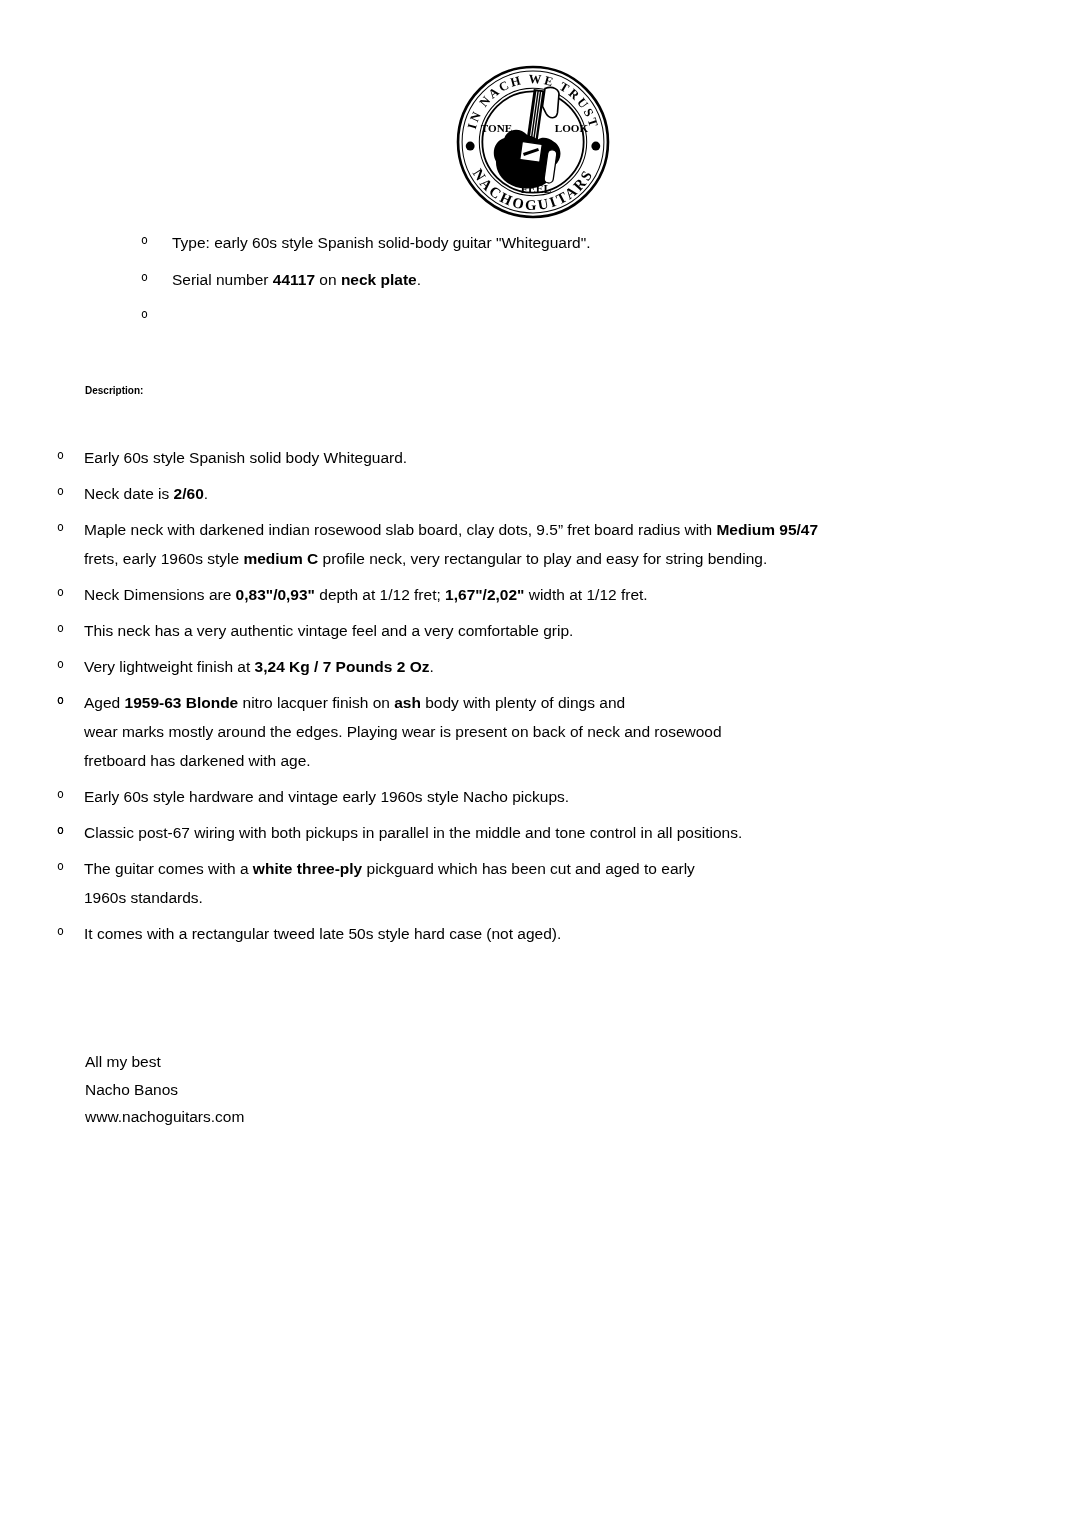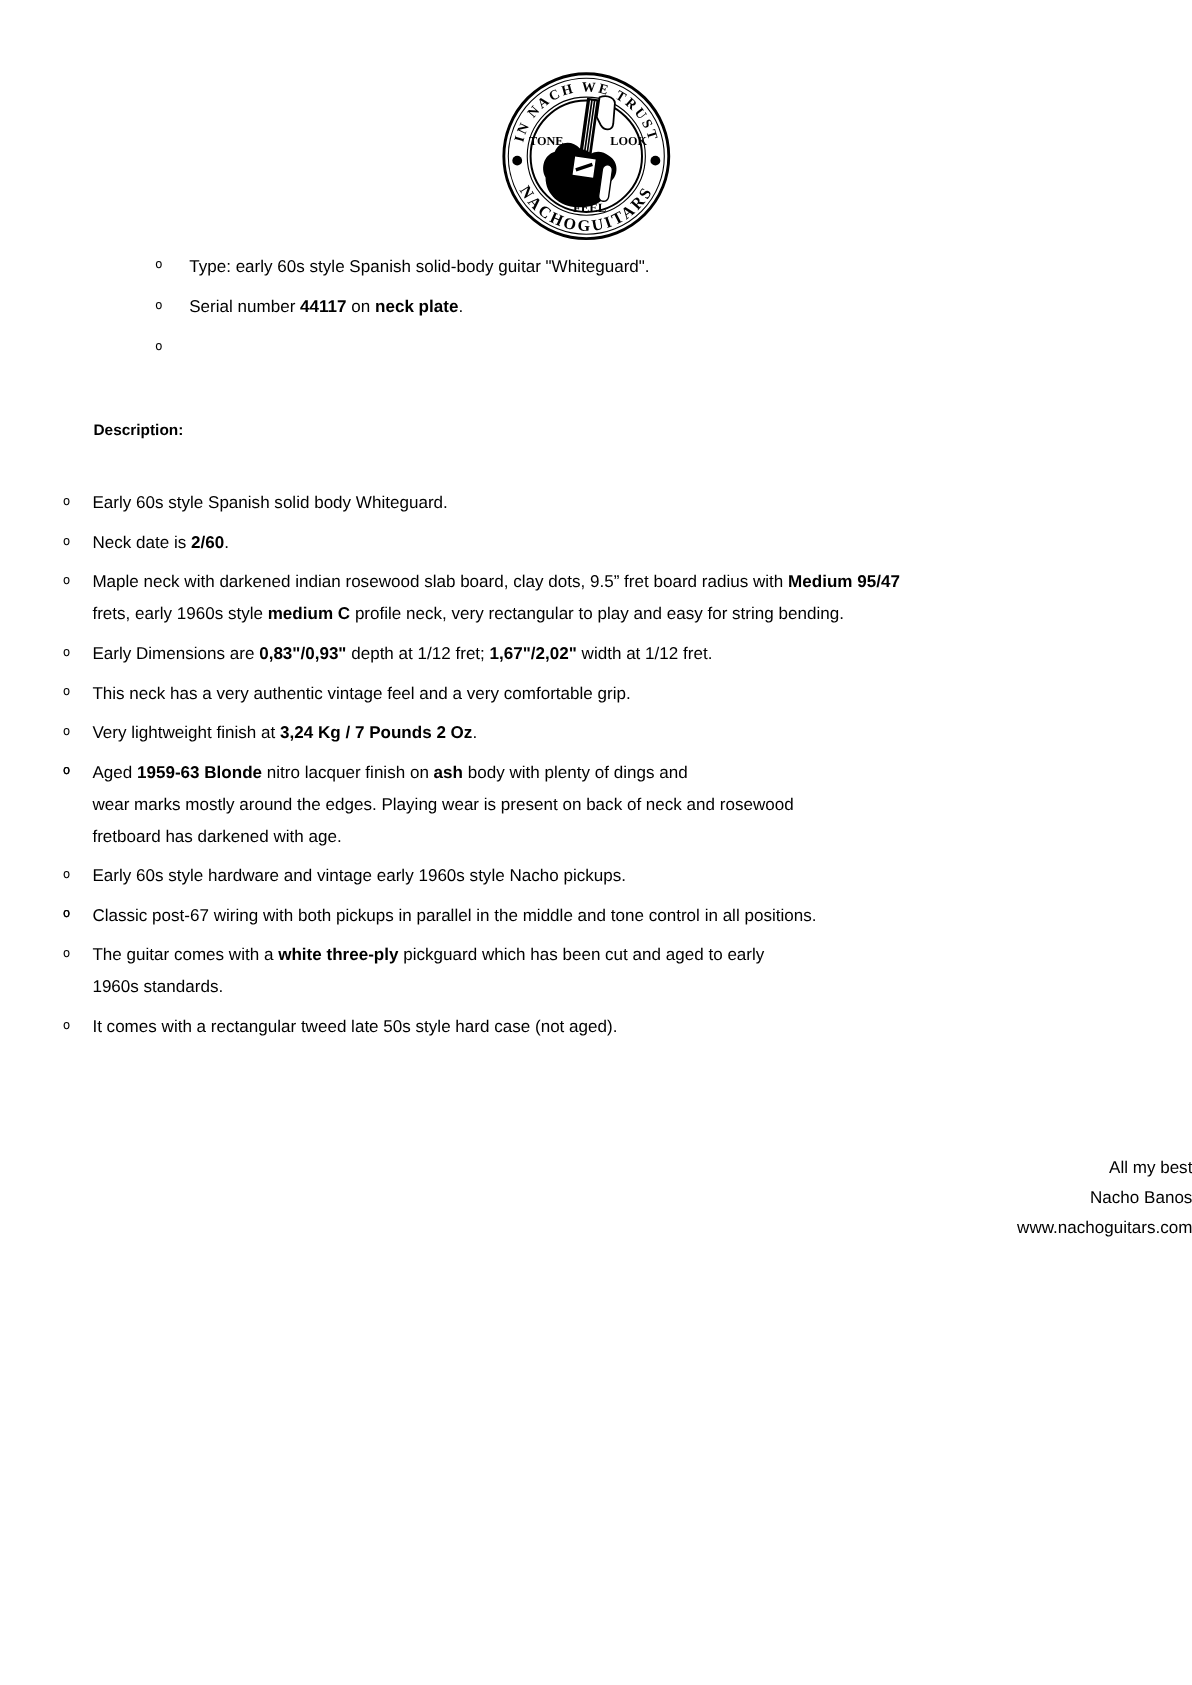--- a/index.html
+++ b/index.html
@@ -70,29 +70,28 @@
     margin:0 40px 0 57px;
   }
   ul.main li{
     padding-left:27px;
     margin-bottom:7px;
   }
   b{font-weight:bold;}
   
   .desc-heading{
     margin:82px 0 38px 85px;
-    font-size:14px;
+    font-size:10px;
     font-weight:bold;
     line-height:29px;
   }
   
   .signature{
     margin:100px 0 0 85px;
     line-height:27.5px;
-    text-align:right;
   }
 </style>
 </head>
 <body>
 
 <div class="page">
 
   <div class="logo-wrap">
     <svg width="156" height="156" viewBox="0 0 154 154">
       <defs>
@@ -140,21 +139,21 @@
       <li><span class="marker">o</span></li>
     </ul>
 
   <h2 class="desc-heading">Description:</h2>
 
   <ul class="bullets main">
       <li><span class="marker">o</span><span class="li-text"><span>Early 60s style Spanish solid body Whiteguard.</span></span></li>
       <li><span class="marker">o</span><span class="li-text"><span>Neck date is </span><b>2/60</b><span>.</span></span></li>
       <li><span class="marker">o</span><span class="li-text"><span>Maple neck with darkened indian rosewood slab board, clay dots, 9.5” fret board radius with </span><b>Medium 95/47</b><span>
 frets, early 1960s style </span><b>medium C</b><span> profile neck, very rectangular to play and easy for string bending.</span></span></li>
-      <li><span class="marker">o</span><span class="li-text"><span>Early Dimensions are </span><b>0,83"/0,93"</b><span> depth at 1/12 fret; </span><b>1,67"/2,02"</b><span> width at 1/12 fret.</span></span></li>
+      <li><span class="marker">o</span><span class="li-text"><span>Neck Dimensions are </span><b>0,83"/0,93"</b><span> depth at 1/12 fret; </span><b>1,67"/2,02"</b><span> width at 1/12 fret.</span></span></li>
       <li><span class="marker">o</span><span class="li-text"><span>This neck has a very authentic vintage feel and a very comfortable grip.</span></span></li>
       <li><span class="marker">o</span><span class="li-text"><span>Very lightweight finish at </span><b>3,24 Kg / 7 Pounds 2 Oz</b><span>.</span></span></li>
       <li><span class="marker">o</span></li>
       <li><span class="marker">o</span><span class="li-text"><span>Aged </span><b>1959-63 Blonde</b><span> nitro lacquer finish on </span><b>ash</b><span> body with plenty of dings and
 wear marks mostly around the edges. Playing wear is present on back of neck and rosewood
 fretboard has darkened with age.</span></span></li>
       <li><span class="marker">o</span><span class="li-text"><span>Early 60s style hardware and vintage early 1960s style Nacho pickups.</span></span></li>
       <li><span class="marker">o</span></li>
       <li><span class="marker">o</span><span class="li-text"><span>Classic post-67 wiring with both pickups in parallel in the middle and tone control in all positions.</span></span></li>
       <li><span class="marker">o</span><span class="li-text"><span>The guitar comes with a </span><b>white three-ply</b><span> pickguard which has been cut and aged to early

